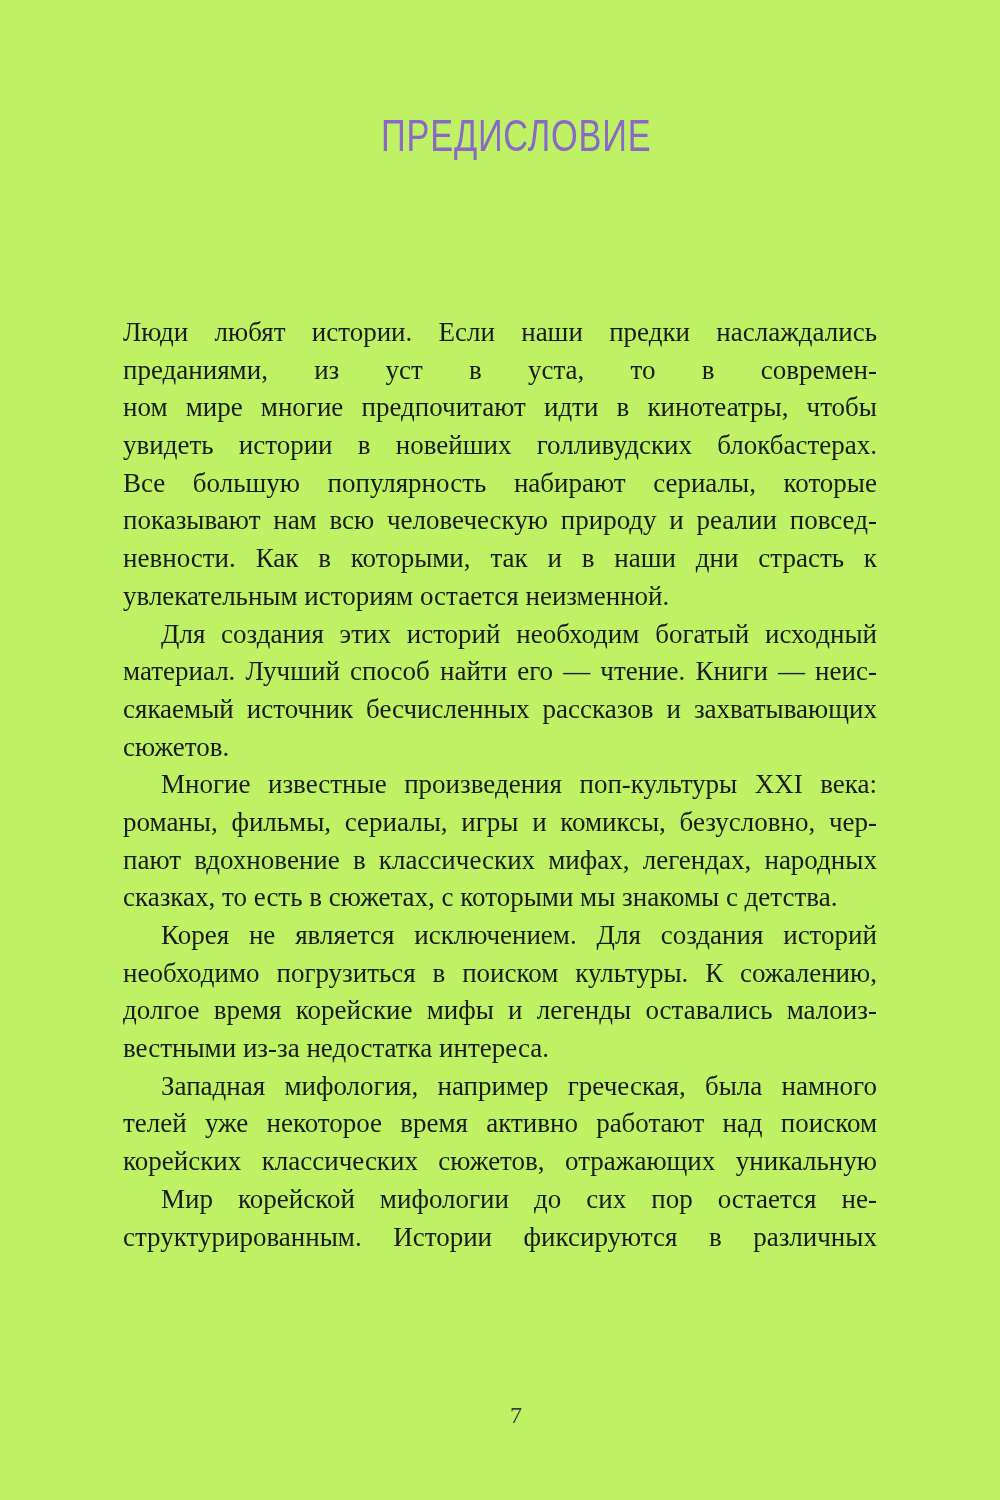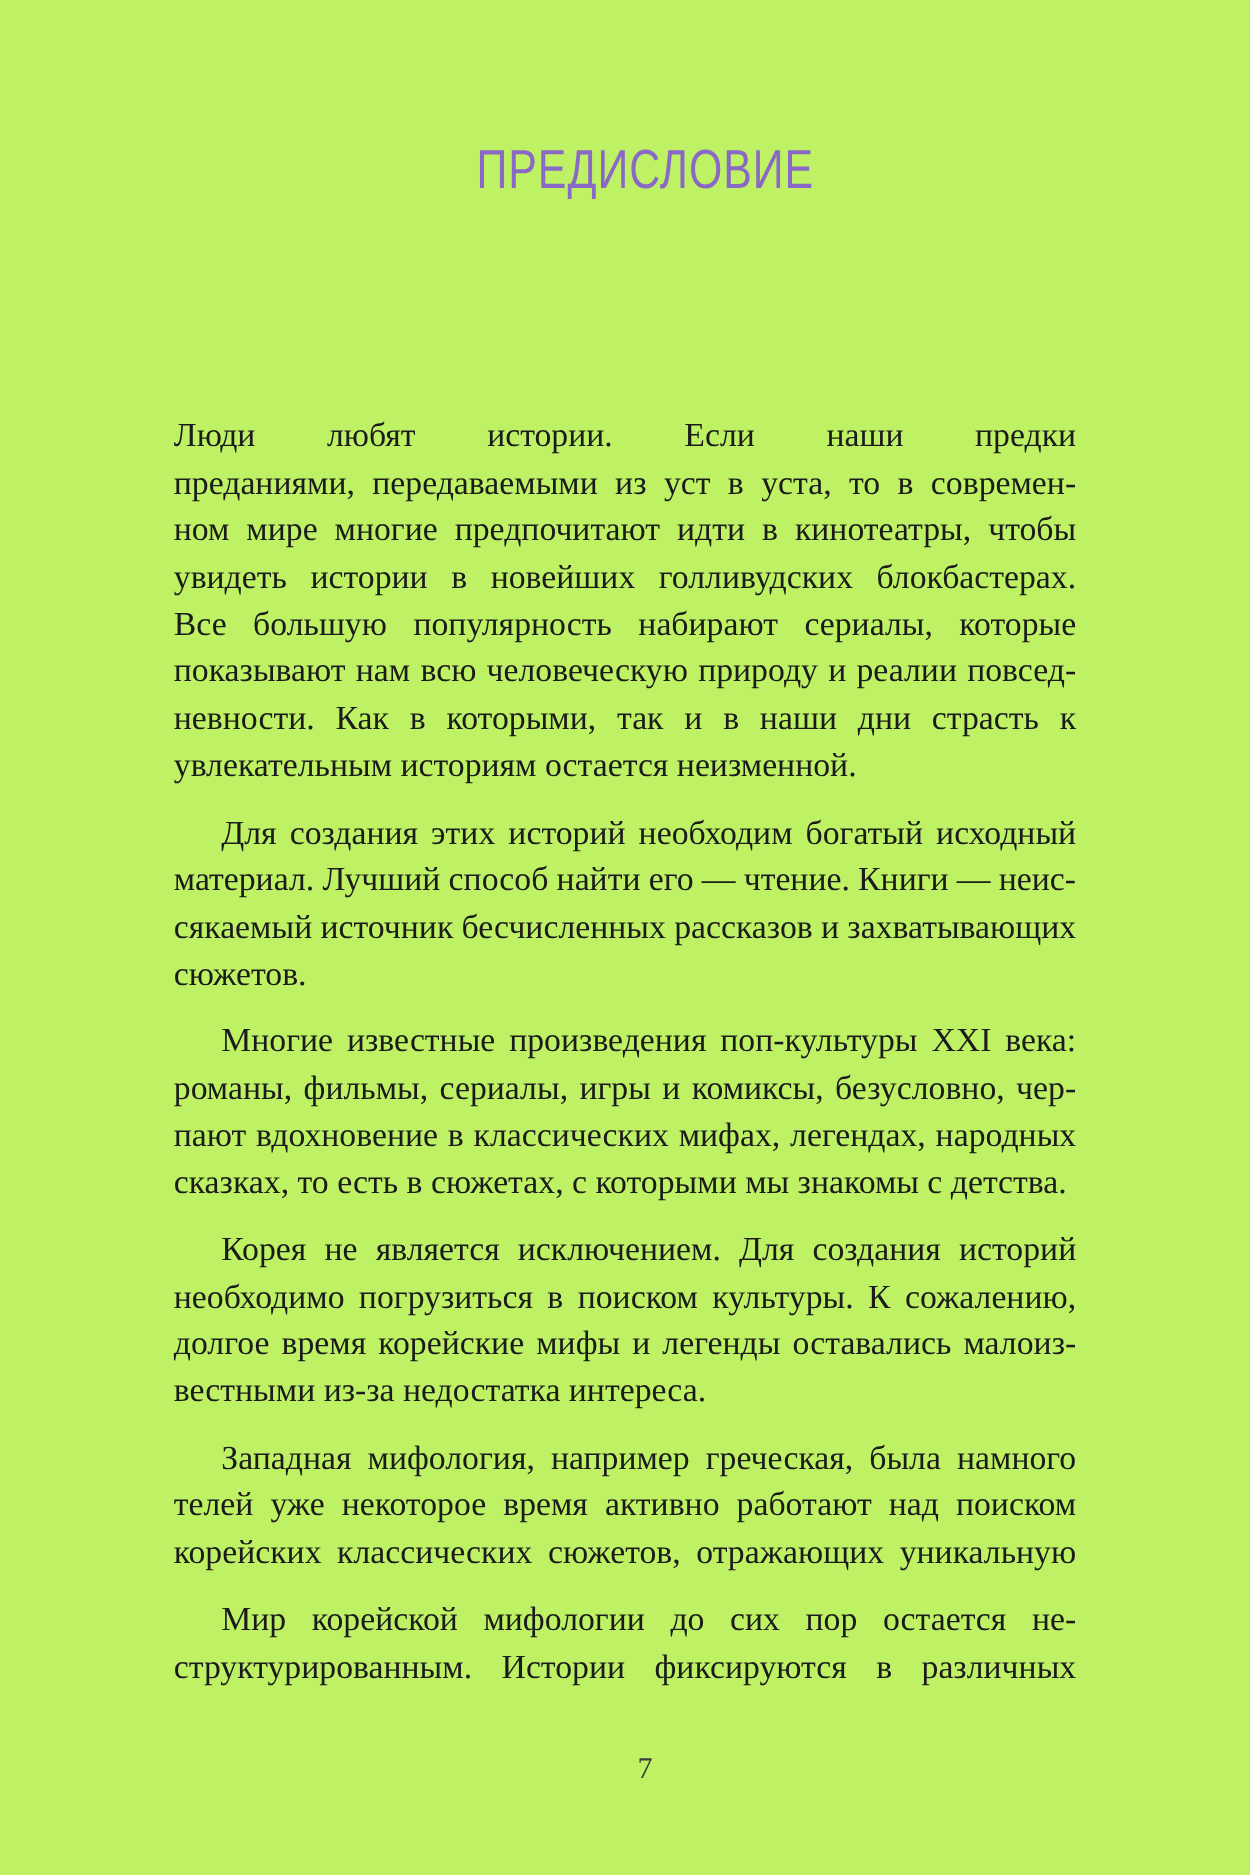--- a/index.html
+++ b/index.html
@@ -36,21 +36,21 @@
   }
   .body-text {
     position: absolute;
     top: 314px;
     left: 123px;
     width: 754px;
     color: #1b1b1b;
     font-size: 27px;
   }
   .para {
-    margin: 16px;
+    margin: 0;
   }
   .line {
     display: flex;
     justify-content: space-between;
     line-height: 37.7px;
     height: 37.7px;
     white-space: pre;
   }
   .line.plain {
     display: block;
@@ -72,22 +72,22 @@
 </style>
 </head>
 <body>
 
 <div class="page">
   <h1 class="title" style="color: rgb(138, 104, 198);">
     <span class="title-inner">ПРЕДИСЛОВИЕ</span>
   </h1>
   <div class="body-text" id="body-text">
       <div class="para">
-        <div class="line"><span>Люди</span><span>любят</span><span>истории.</span><span>Если</span><span>наши</span><span>предки</span></div>
-        <div class="line"><span>преданиями,</span><span>передаваемыми</span><span>из</span><span>уст</span><span>в</span><span>уста,</span><span>то</span><span>в</span><span>современ-</span></div>
+        <div class="line"><span>Люди</span><span>любят</span><span>истории.</span><span>Если</span><span>наши</span><span>предки</span><span>наслаждались</span></div>
+        <div class="line"><span>преданиями,</span><span>из</span><span>уст</span><span>в</span><span>уста,</span><span>то</span><span>в</span><span>современ-</span></div>
         <div class="line"><span>ном</span><span>мире</span><span>многие</span><span>предпочитают</span><span>идти</span><span>в</span><span>кинотеатры,</span><span>чтобы</span></div>
         <div class="line"><span>увидеть</span><span>истории</span><span>в</span><span>новейших</span><span>голливудских</span><span>блокбастерах.</span></div>
         <div class="line"><span>Все</span><span>большую</span><span>популярность</span><span>набирают</span><span>сериалы,</span><span>которые</span></div>
         <div class="line"><span>показывают</span><span>нам</span><span>всю</span><span>человеческую</span><span>природу</span><span>и</span><span>реалии</span><span>повсед-</span></div>
         <div class="line"><span>невности.</span><span>Как</span><span>в</span><span>которыми,</span><span>так</span><span>и</span><span>в</span><span>наши</span><span>дни</span><span>страсть</span><span>к</span></div>
         <div class="line plain">увлекательным историям остается неизменной.</div>
       </div>
       <div class="para">
         <div class="line indent"><span>Для</span><span>создания</span><span>этих</span><span>историй</span><span>необходим</span><span>богатый</span><span>исходный</span></div>
         <div class="line"><span>материал.</span><span>Лучший</span><span>способ</span><span>найти</span><span>его</span><span>—</span><span>чтение.</span><span>Книги</span><span>—</span><span>неис-</span></div>

